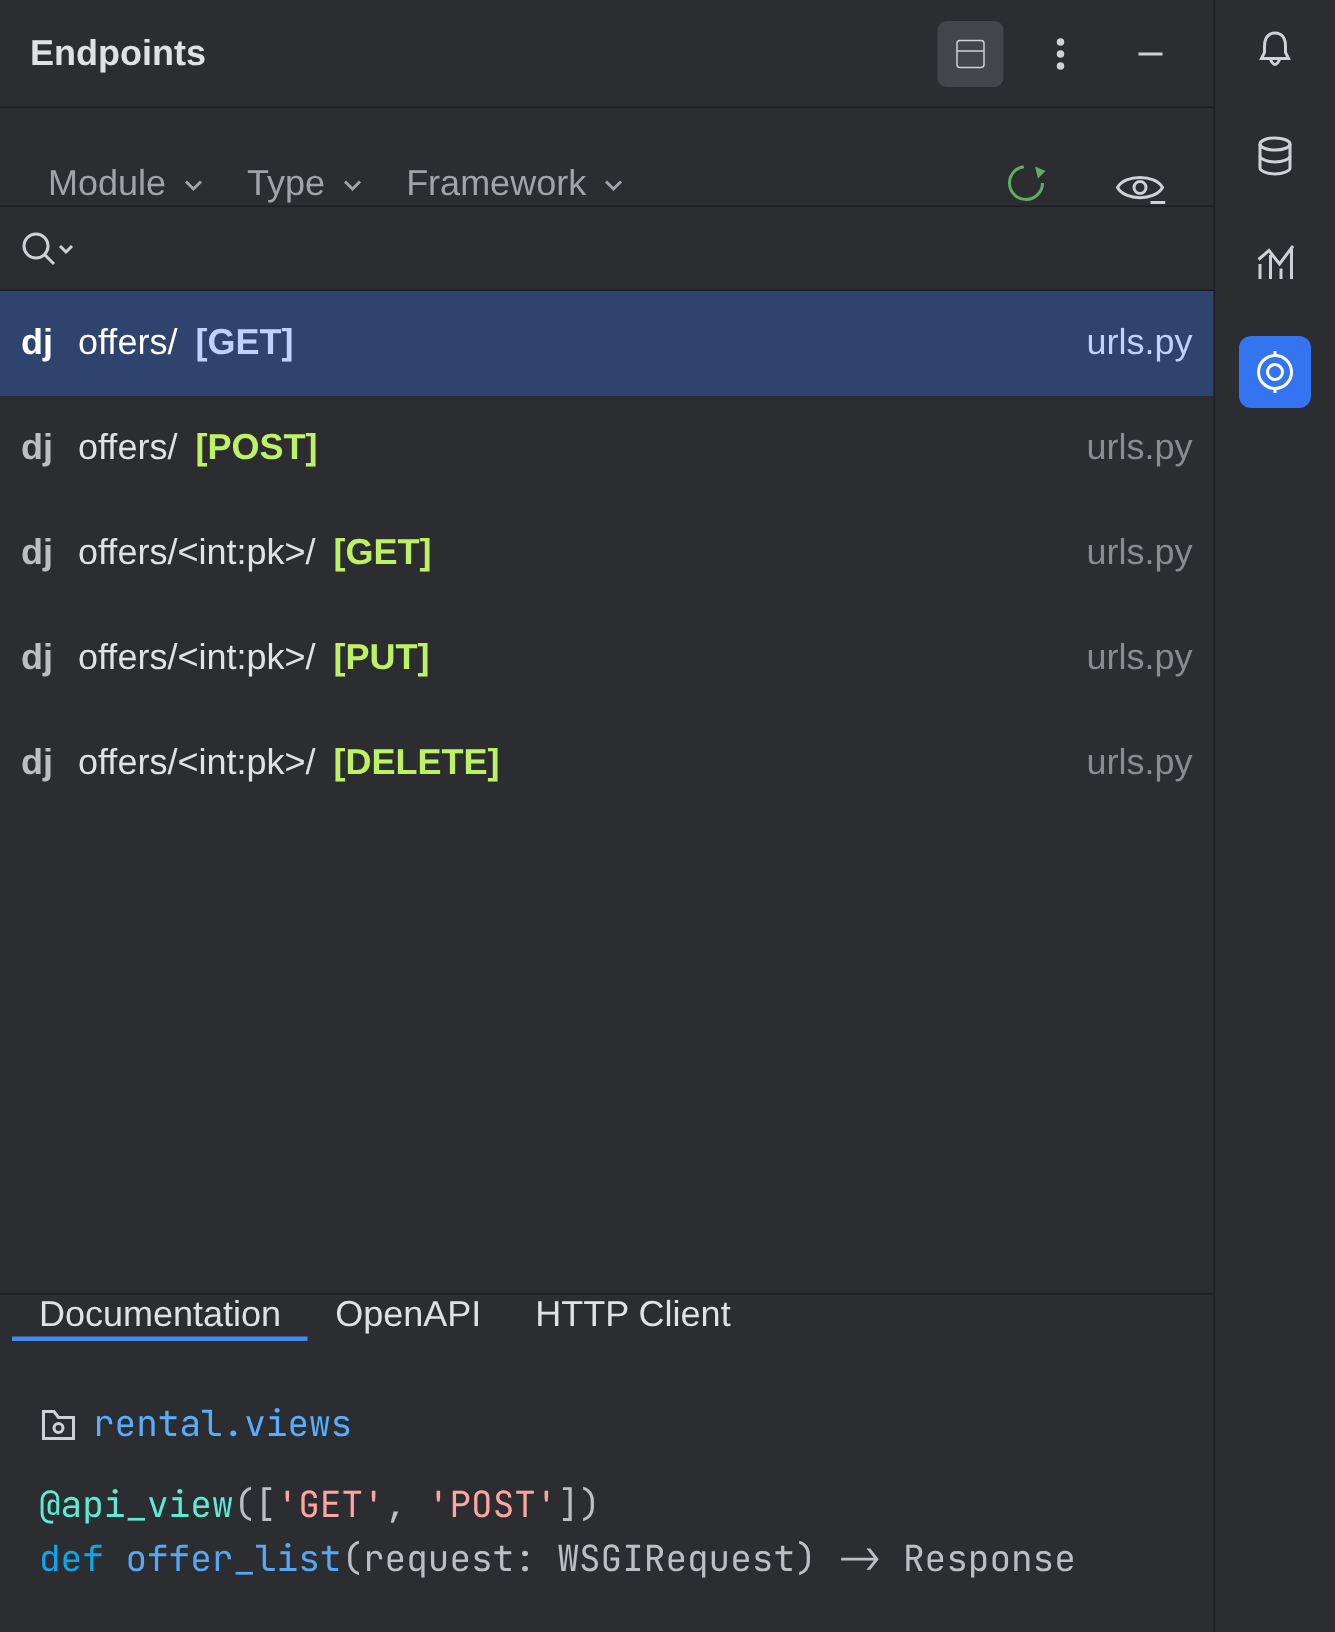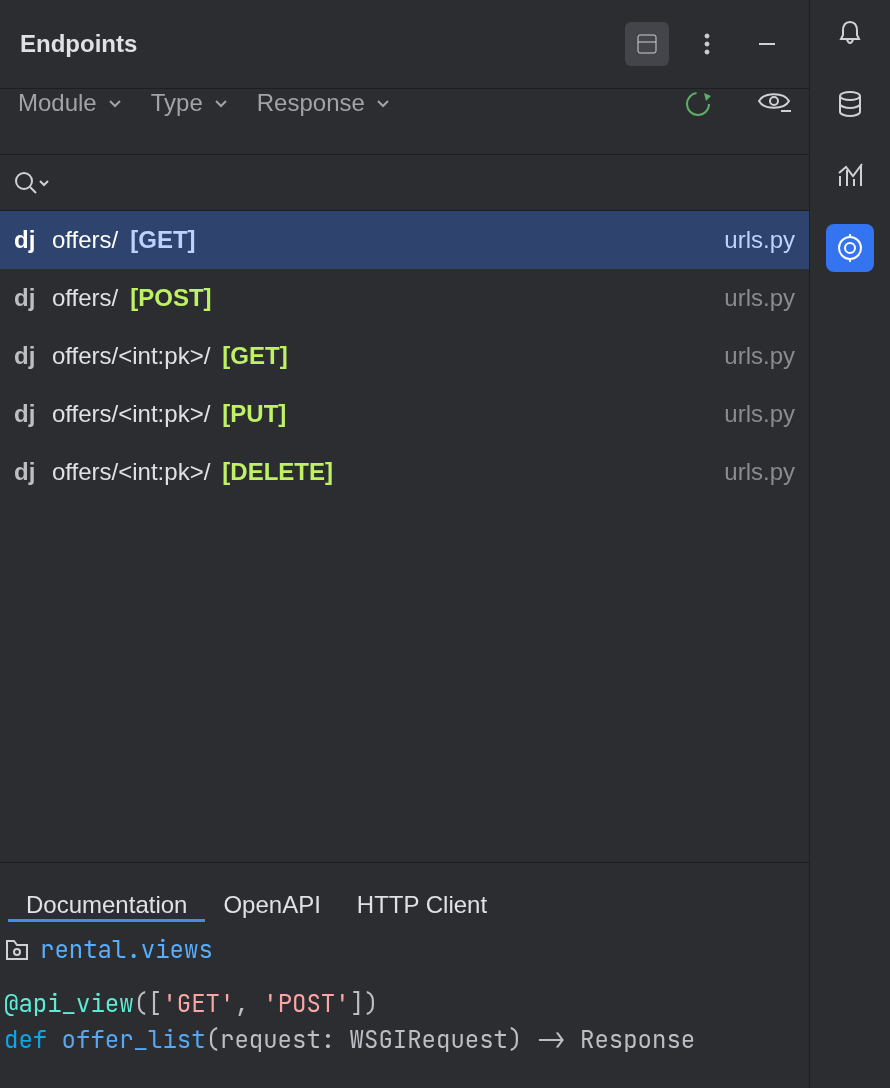--- a/index.html
+++ b/index.html
@@ -25,43 +25,43 @@
     width: 48px; height: 48px;
     display: flex; align-items: center; justify-content: center;
     border-radius: 8px;
     cursor: pointer;
   }
   .right-rail .rail-btn.selected { background: #3574f0; }
   .right-rail svg { stroke: #cfd1d6; fill: none; stroke-width: 2; }
 
   
   .header {
-    height: 89px;
+    height: 72px;
     display: flex;
     align-items: center;
     padding: 0 20px;
     border-bottom: 1px solid #1c1e21;
   }
   .header-title { font-size: 24px; font-weight: 600; flex: 1; }
   .header-controls { display: flex; align-items: center; gap: 16px; }
   .icon-btn {
     width: 44px; height: 44px;
     display: flex; align-items: center; justify-content: center;
     border-radius: 6px;
     cursor: pointer;
   }
   .icon-btn.active { background: #43454a; }
   .icon-btn svg, .dots svg { stroke: #cfd1d6; fill: #cfd1d6; }
 
   
   .filters {
     height: 66px;
     display: flex;
-    align-items: flex-start;
-    padding: 0 18px;
+    align-items: flex-end;
+    padding: 0 32px;
     border-bottom: 1px solid #1c1e21;
     gap: 28px;
   }
   .dropdown { display: flex; align-items: center; gap: 10px; color: #a1a3a9; font-size: 24px; cursor: pointer; }
   .chev { width: 16px; height: 16px; }
   .filters-spacer { flex: 1; }
   .style-icon { cursor: pointer; display:flex; align-items:center; }
 
   
   .search-row {
@@ -73,54 +73,54 @@
   }
   .search-row svg { stroke: #cfd1d6; }
 
   
   .tree { flex: 1; overflow: auto; }
   .tree-root {
     height: 58px; display: flex; align-items: center; padding: 0 14px; gap: 10px;
     font-size: 24px;
   }
   .endpoint {
-    height: 58px; display: flex; align-items: center; padding: 0 14px; gap: 12px;
+    height: 70px; display: flex; align-items: center; padding: 0 14px; gap: 12px;
     font-size: 24px;
   }
   .endpoint.selected { background: #2e436e; }
   .dj-tag { font-weight: 700; color: #bdbec2; width: 26px; }
   .endpoint.selected .dj-tag { color: #fff; }
   .ep-path { color: #dfe1e5; }
   .endpoint.selected .ep-path { color: #fff; }
   .ep-method { color: #bef264; font-weight: 600; }
   .endpoint.selected .ep-method { color: #bfd2ff; }
   .ep-file { margin-left: auto; color: #898b90; }
   .endpoint.selected .ep-file { color: #bfd2ff; }
 
   
   .bottom-tabs {
     height: 60px;
     display: flex;
-    align-items: flex-end;
+    align-items: flex-start;
     border-top: 1px solid #1c1e21;
     padding: 0 8px;
   }
   .tab {
     padding: 0 18px;
     display: flex; align-items: center;
     color: #dfe1e5;
     font-size: 24px;
     cursor: pointer;
     border-bottom: 3px solid transparent;
   }
   .tab.active { border-bottom-color: #4a88f0; }
 
   
   .doc-panel {
-    padding: 10px 20px 30px 4px;
+    padding: 10px 20px 30px 26px;
     font-family: "JetBrains Mono", "Fira Code", Menlo, monospace;
     font-size: 24px;
     line-height: 1.5;
   }
   .doc-link-row { display: flex; align-items: center; gap: 10px; margin-bottom: 18px; }
   .doc-link { color: #57aeff; }
   .decorator { color: #5eead4; }
   .decostr { color: #fca5a5; }
   .kw { color: #0ea5e9; }
   .fn { color: #56a8f5; text-align: center; }
@@ -163,21 +163,21 @@
           <path d="M3 6 L8 11 L13 6" fill="none" stroke="#a1a3a9" stroke-width="2"></path>
         </svg>
     </div>
     <div class="dropdown">
       <span>Type</span>
       <svg class="chev" viewBox="0 0 16 16">
           <path d="M3 6 L8 11 L13 6" fill="none" stroke="#a1a3a9" stroke-width="2"></path>
         </svg>
     </div>
     <div class="dropdown">
-      <span>Response</span>
+      <span>Framework</span>
       <svg class="chev" viewBox="0 0 16 16">
           <path d="M3 6 L8 11 L13 6" fill="none" stroke="#a1a3a9" stroke-width="2"></path>
         </svg>
     </div>
     <div class="filters-spacer"></div>
     <div class="style-icon">
       <svg width="30" height="30" viewBox="0 0 30 30">
           <circle cx="15" cy="15" r="11" fill="none" stroke="#5fad65" stroke-width="2" stroke-dasharray="50 20"></circle>
           <polygon points="21,4 28,7 23,12" fill="#5fad65"></polygon>
         </svg>

